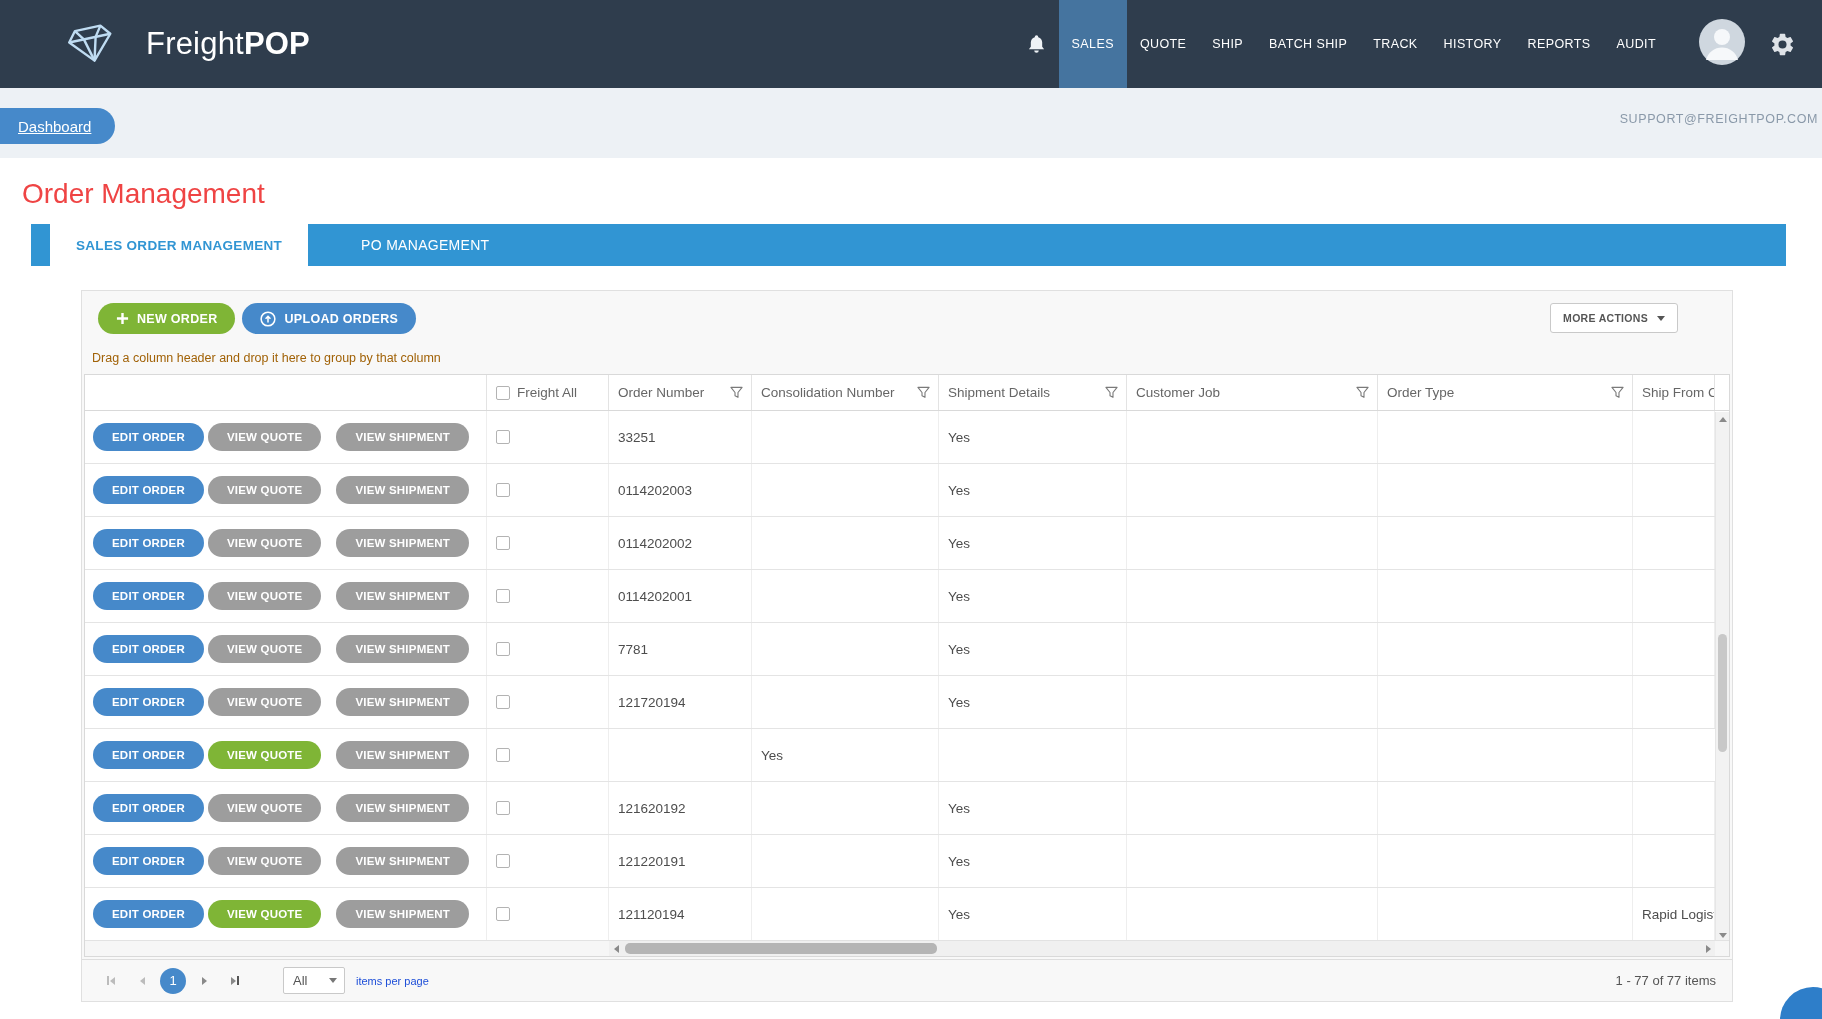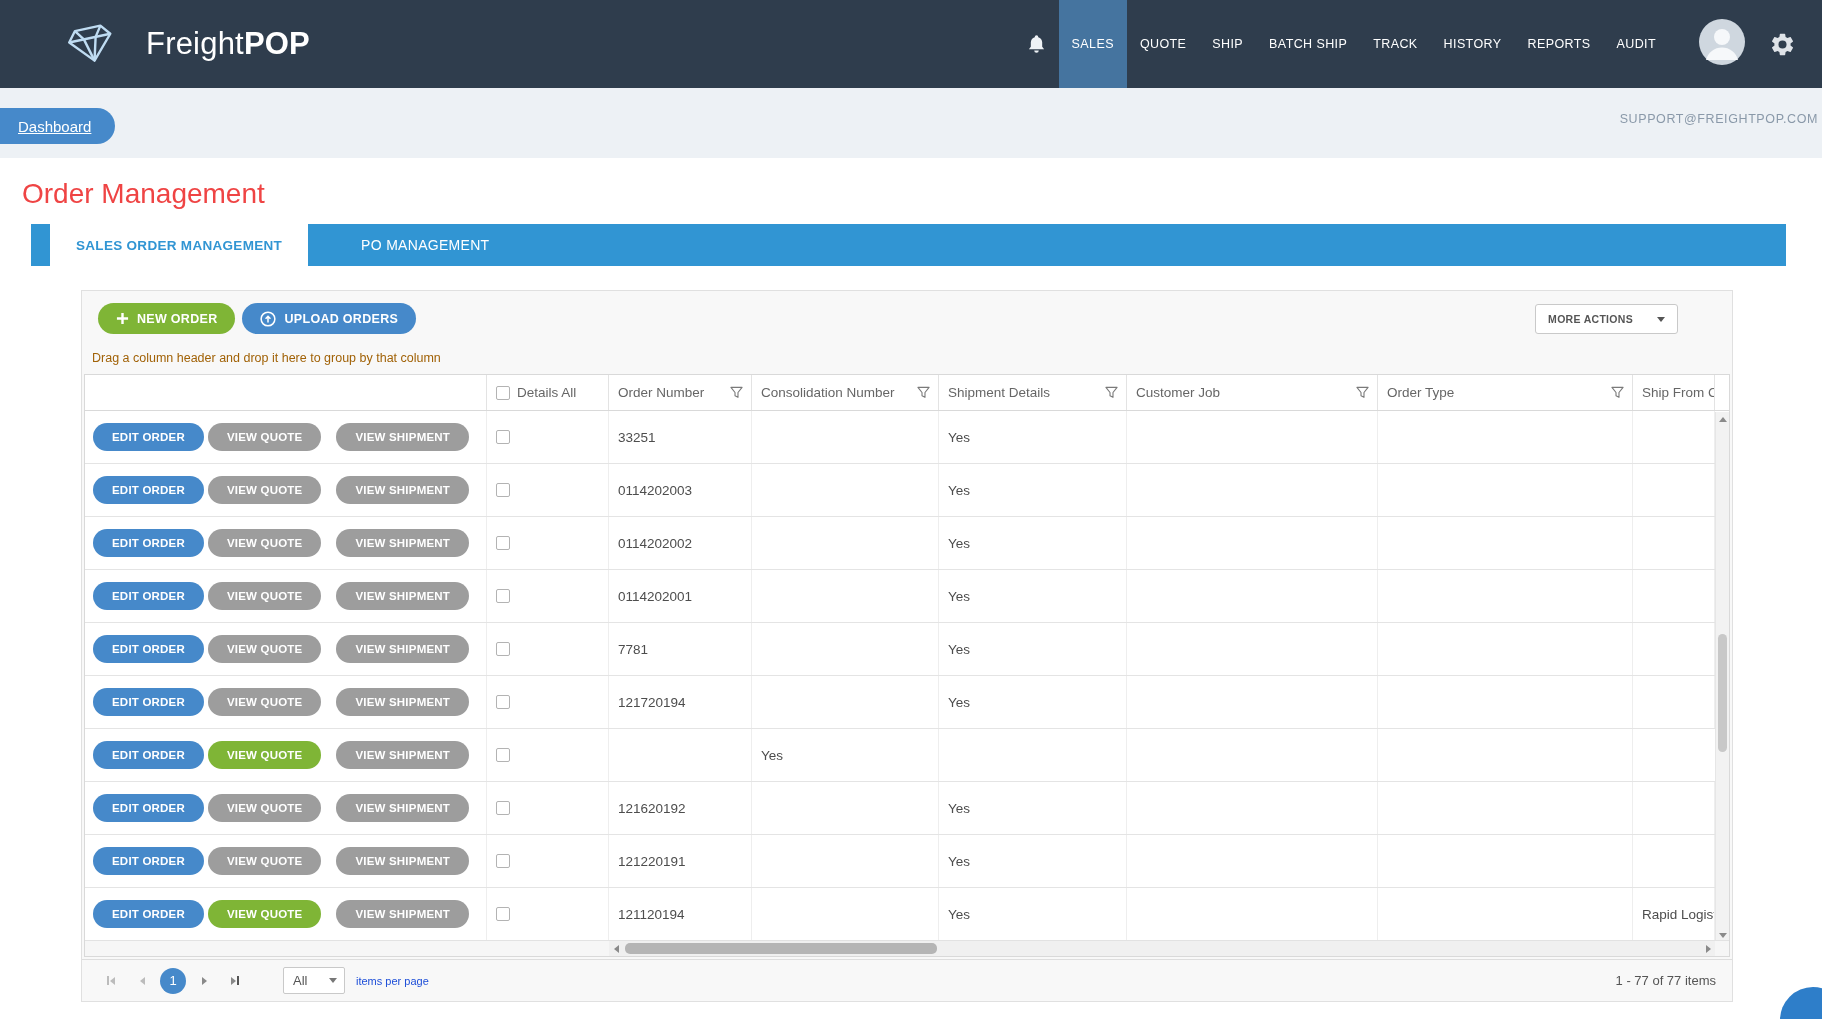--- a/index.html
+++ b/index.html
@@ -77,35 +77,35 @@
   .tab.inactive { margin-left: 45px; padding: 0 8px; color: #fff; font-weight: 400; font-size: 14px; }
 
   
   .panel {
     margin: 24px 0 0 81px;
     width: 1652px; height: 712px;
     background: #f8f8f8;
     border: 1px solid #e0e0e0;
     position: relative;
   }
-  .toolbar { display: flex; align-items: flex-end; padding: 12px 16px 0 16px; }
+  .toolbar { display: flex; align-items: flex-start; padding: 12px 16px 0 16px; }
   .btn-pill {
     height: 31px; border: none; border-radius: 16px;
     color: #fff; font-size: 12.5px; font-weight: 700; letter-spacing: .3px;
     display: inline-flex; align-items: center; gap: 8px;
     padding: 0 18px; cursor: pointer; font-family: inherit;
   }
   .btn-green { background: var(--green, #7fb536); }
   .btn-blue  { background: var(--primary-blue, #4689ca); margin-left: 7px; }
   .more-actions {
     margin-left: auto; margin-right: 38px;
     height: 30px; background: #fff;
     border: 1px solid #c9c9c9; border-radius: 3px;
     color: #555; font-size: 10.5px; font-weight: 700; letter-spacing: .3px;
-    display: flex; align-items: center; gap: 24px;
+    display: flex; align-items: center; gap: 9px;
     padding: 0 12px; cursor: pointer; font-family: inherit;
   }
   .caret-down {
     width: 0; height: 0;
     border-left: 4px solid transparent; border-right: 4px solid transparent;
     border-top: 5px solid #555;
   }
   .group-hint { padding: 17px 0 9px 10px; font-size: 12.5px; color: #a16207; }
 
   
@@ -306,21 +306,21 @@
     </button>
   </div>
 
   <div class="group-hint">Drag a column header and drop it here to group by that column</div>
 
   <div class="table">
     <div class="grid-row thead">
       <div class="th"></div>
       <div class="th th-select">
         <span class="checkbox"></span>
-        <span>Details All</span>
+        <span>Freight All</span>
       </div>
 
     <div class="th">
           <span>Order Number</span>
           <span class="funnel"><svg width="13" height="13" viewBox="0 0 14 14">
               <path d="M1 1.5h12L8.6 7v5.2L5.4 10.5V7z" fill="none" stroke="#7a7a7a" stroke-width="1.2" stroke-linejoin="round"></path>
             </svg></span>
         </div>
         <div class="th">
           <span>Consolidation Number</span>

